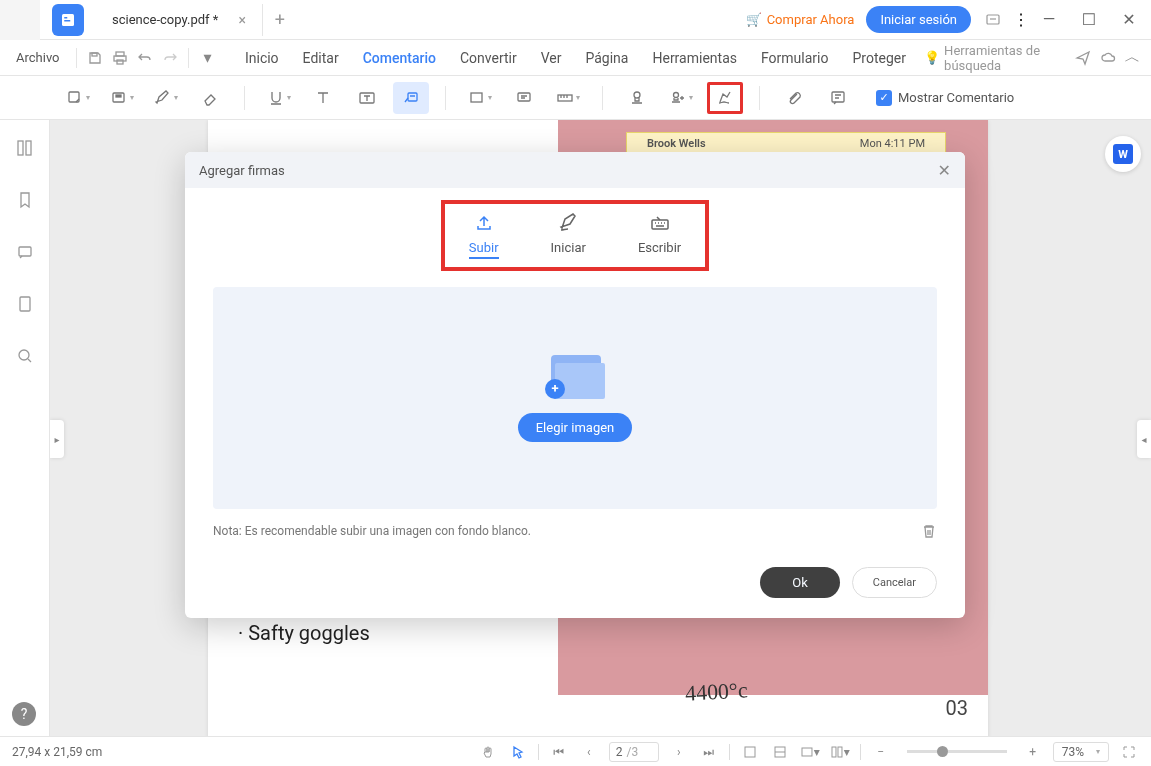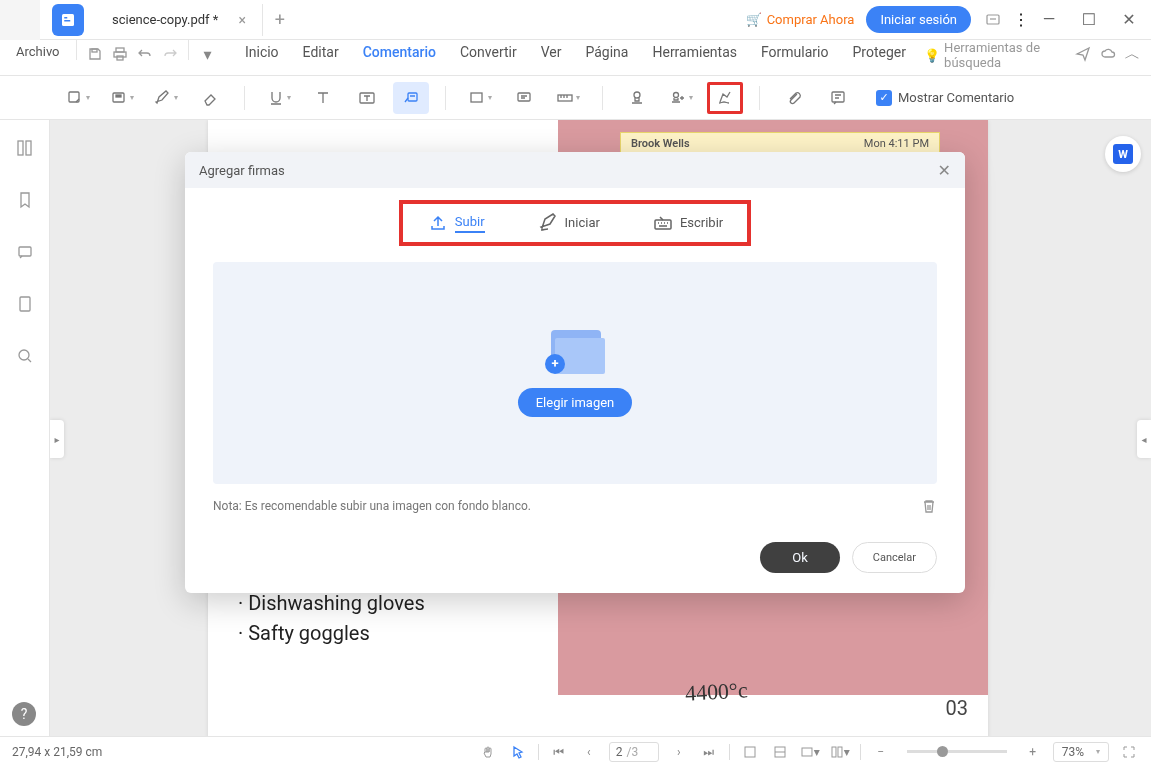--- a/index.html
+++ b/index.html
@@ -12,21 +12,21 @@
 .tab { display: flex; align-items: center; padding: 0 16px; height: 32px; background: #fff; border-right: 1px solid #e5e5e5; font-size: 13px; color: #333; }
 .tab-close { margin-left: 20px; color: #999; cursor: pointer; font-size: 14px; }
 .tab-plus { padding: 0 12px; color: #999; font-size: 18px; cursor: pointer; }
 .title-spacer { flex: 1; }
 .buy-now { color: #f97316; font-size: 13px; margin-right: 12px; display: flex; align-items: center; gap: 4px; cursor: pointer; }
 .login-btn { background: #3b82f6; color: #fff; padding: 6px 14px; border-radius: 16px; font-size: 13px; cursor: pointer; margin-right: 8px; }
 .win-icons { display: flex; gap: 12px; margin-right: 8px; color: #666; }
 .win-icon { width: 28px; height: 28px; display: flex; align-items: center; justify-content: center; cursor: pointer; }
 
 
-.menu-bar { height: 36px; background: #fff; display: flex; align-items: flex-start; padding: 0 8px; gap: 4px; border-bottom: 1px solid #e5e5e5; }
+.menu-bar { height: 36px; background: #fff; display: flex; align-items: center; padding: 0 8px; gap: 4px; border-bottom: 1px solid #e5e5e5; }
 .menu-file { font-size: 13px; color: #555; padding: 4px 8px; cursor: pointer; }
 .menu-icon-btn { width: 28px; height: 28px; display: flex; align-items: center; justify-content: center; cursor: pointer; color: #888; }
 .menu-sep { width: 1px; height: 20px; background: #e5e5e5; margin: 0 4px; }
 .menu-item { font-size: 14px; color: #555; padding: 4px 10px; cursor: pointer; }
 .menu-item.active { color: #3b82f6; font-weight: 500; }
 .menu-spacer { flex: 1; }
 .search-tools { display: flex; align-items: center; gap: 4px; color: #999; font-size: 13px; margin-right: 12px; }
 
 
 .toolbar { height: 44px; background: #fff; display: flex; align-items: center; padding: 0 12px 0 60px; gap: 8px; border-bottom: 1px solid #e5e5e5; }
@@ -38,36 +38,36 @@
 .show-comment { display: flex; align-items: center; gap: 6px; font-size: 13px; color: #555; margin-left: 12px; }
 .checkbox { width: 16px; height: 16px; background: #3b82f6; border-radius: 3px; display: flex; align-items: center; justify-content: center; color: #fff; font-size: 11px; }
 
 
 .main-area { display: flex; height: 620px; }
 .left-sidebar { width: 50px; background: #fff; border-right: 1px solid #e5e5e5; display: flex; flex-direction: column; align-items: center; padding-top: 16px; gap: 28px; }
 .sidebar-icon { width: 24px; height: 24px; color: #888; cursor: pointer; display: flex; align-items: center; justify-content: center; }
 .content-area { flex: 1; background: #ececec; position: relative; overflow: hidden; }
 .doc-page { position: absolute; left: 158px; top: 0; width: 780px; height: 720px; background: #fff; box-shadow: 0 0 4px rgba(0,0,0,0.1); }
 .doc-right { position: absolute; right: 0; top: 0; width: 430px; height: 575px; background: #d99a9f; }
-.sticky-note { position: absolute; right: 48px; top: 12px; width: 320px; height: 22px; background: #fef3c7; border: 1px solid #e8d56b; display: flex; align-items: center; justify-content: space-between; padding: 0 10px; font-size: 11px; color: #555; }
+.sticky-note { position: absolute; right: 42px; top: 12px; width: 320px; height: 22px; background: #fef3c7; border: 1px solid #e8d56b; display: flex; align-items: center; justify-content: space-between; padding: 0 20px; font-size: 11px; color: #555; }
 .pg-num { position: absolute; right: 20px; bottom: 120px; font-size: 20px; color: #444; }
 .doc-text { position: absolute; left: 30px; top: 468px; font-size: 20px; color: #222; line-height: 1.5; }
 .temp-text { position: absolute; right: 240px; bottom: 135px; font-family: cursive; font-size: 22px; color: #333; transform: rotate(-3deg); }
 .word-badge { position: absolute; right: 10px; top: 16px; width: 36px; height: 36px; background: #fff; border-radius: 50%; box-shadow: 0 1px 4px rgba(0,0,0,0.15); display: flex; align-items: center; justify-content: center; }
 .word-badge-inner { width: 20px; height: 20px; background: #2563eb; border-radius: 3px; color: #fff; font-size: 11px; font-weight: bold; display: flex; align-items: center; justify-content: center; }
 .collapse-handle { position: absolute; left: 0; top: 300px; width: 14px; height: 38px; background: #fff; border-radius: 0 4px 4px 0; box-shadow: 0 0 4px rgba(0,0,0,0.12); display: flex; align-items: center; justify-content: center; color: #888; font-size: 10px; }
 .collapse-handle.right { left: auto; right: 0; border-radius: 4px 0 0 4px; }
 
 
 .dialog { position: absolute; left: 185px; top: 152px; width: 780px; background: #fff; border-radius: 6px; box-shadow: 0 8px 32px rgba(0,0,0,0.2); z-index: 100; }
 .dialog-header { height: 36px; background: #f1f3f7; border-radius: 6px 6px 0 0; display: flex; align-items: center; justify-content: space-between; padding: 0 14px; font-size: 13px; color: #555; }
 .dialog-close { cursor: pointer; color: #888; font-size: 16px; }
 .dialog-tabs-wrap { display: flex; justify-content: center; padding: 12px 0 8px; }
 .dialog-tabs-box { border: 4px solid #e5322e; padding: 4px 12px; display: flex; gap: 28px; }
-.dialog-tab { display: flex; align-items: center; gap: 6px; cursor: pointer; padding: 4px 12px; }
+.dialog-tab { display: flex; flex-direction: column; align-items: center; gap: 6px; cursor: pointer; padding: 4px 12px; }
 .dialog-tab-icon { width: 22px; height: 22px; color: #666; }
 .dialog-tab-label { font-size: 13px; color: #555; padding-bottom: 2px; }
 .dialog-tab.active .dialog-tab-icon { color: #3b82f6; }
 .dialog-tab.active .dialog-tab-label { color: #3b82f6; border-bottom: 2px solid #3b82f6; }
 .upload-area { margin: 8px 28px 0; height: 222px; background: #eff3fa; border-radius: 4px; display: flex; flex-direction: column; align-items: center; justify-content: center; gap: 14px; }
 .folder-icon { width: 60px; height: 44px; position: relative; }
 .folder-back { position: absolute; left: 6px; top: 0; width: 50px; height: 40px; background: #8fb4f5; border-radius: 4px 4px 2px 2px; }
 .folder-front { position: absolute; left: 10px; top: 8px; width: 50px; height: 36px; background: #a9c7f9; border-radius: 2px; }
 .folder-plus { position: absolute; left: 0; bottom: 0; width: 20px; height: 20px; background: #3b82f6; border-radius: 50%; color: #fff; display: flex; align-items: center; justify-content: center; font-size: 13px; font-weight: bold; }
 .choose-btn { background: #3b82f6; color: #fff; padding: 7px 18px; border-radius: 16px; font-size: 13px; cursor: pointer; }

